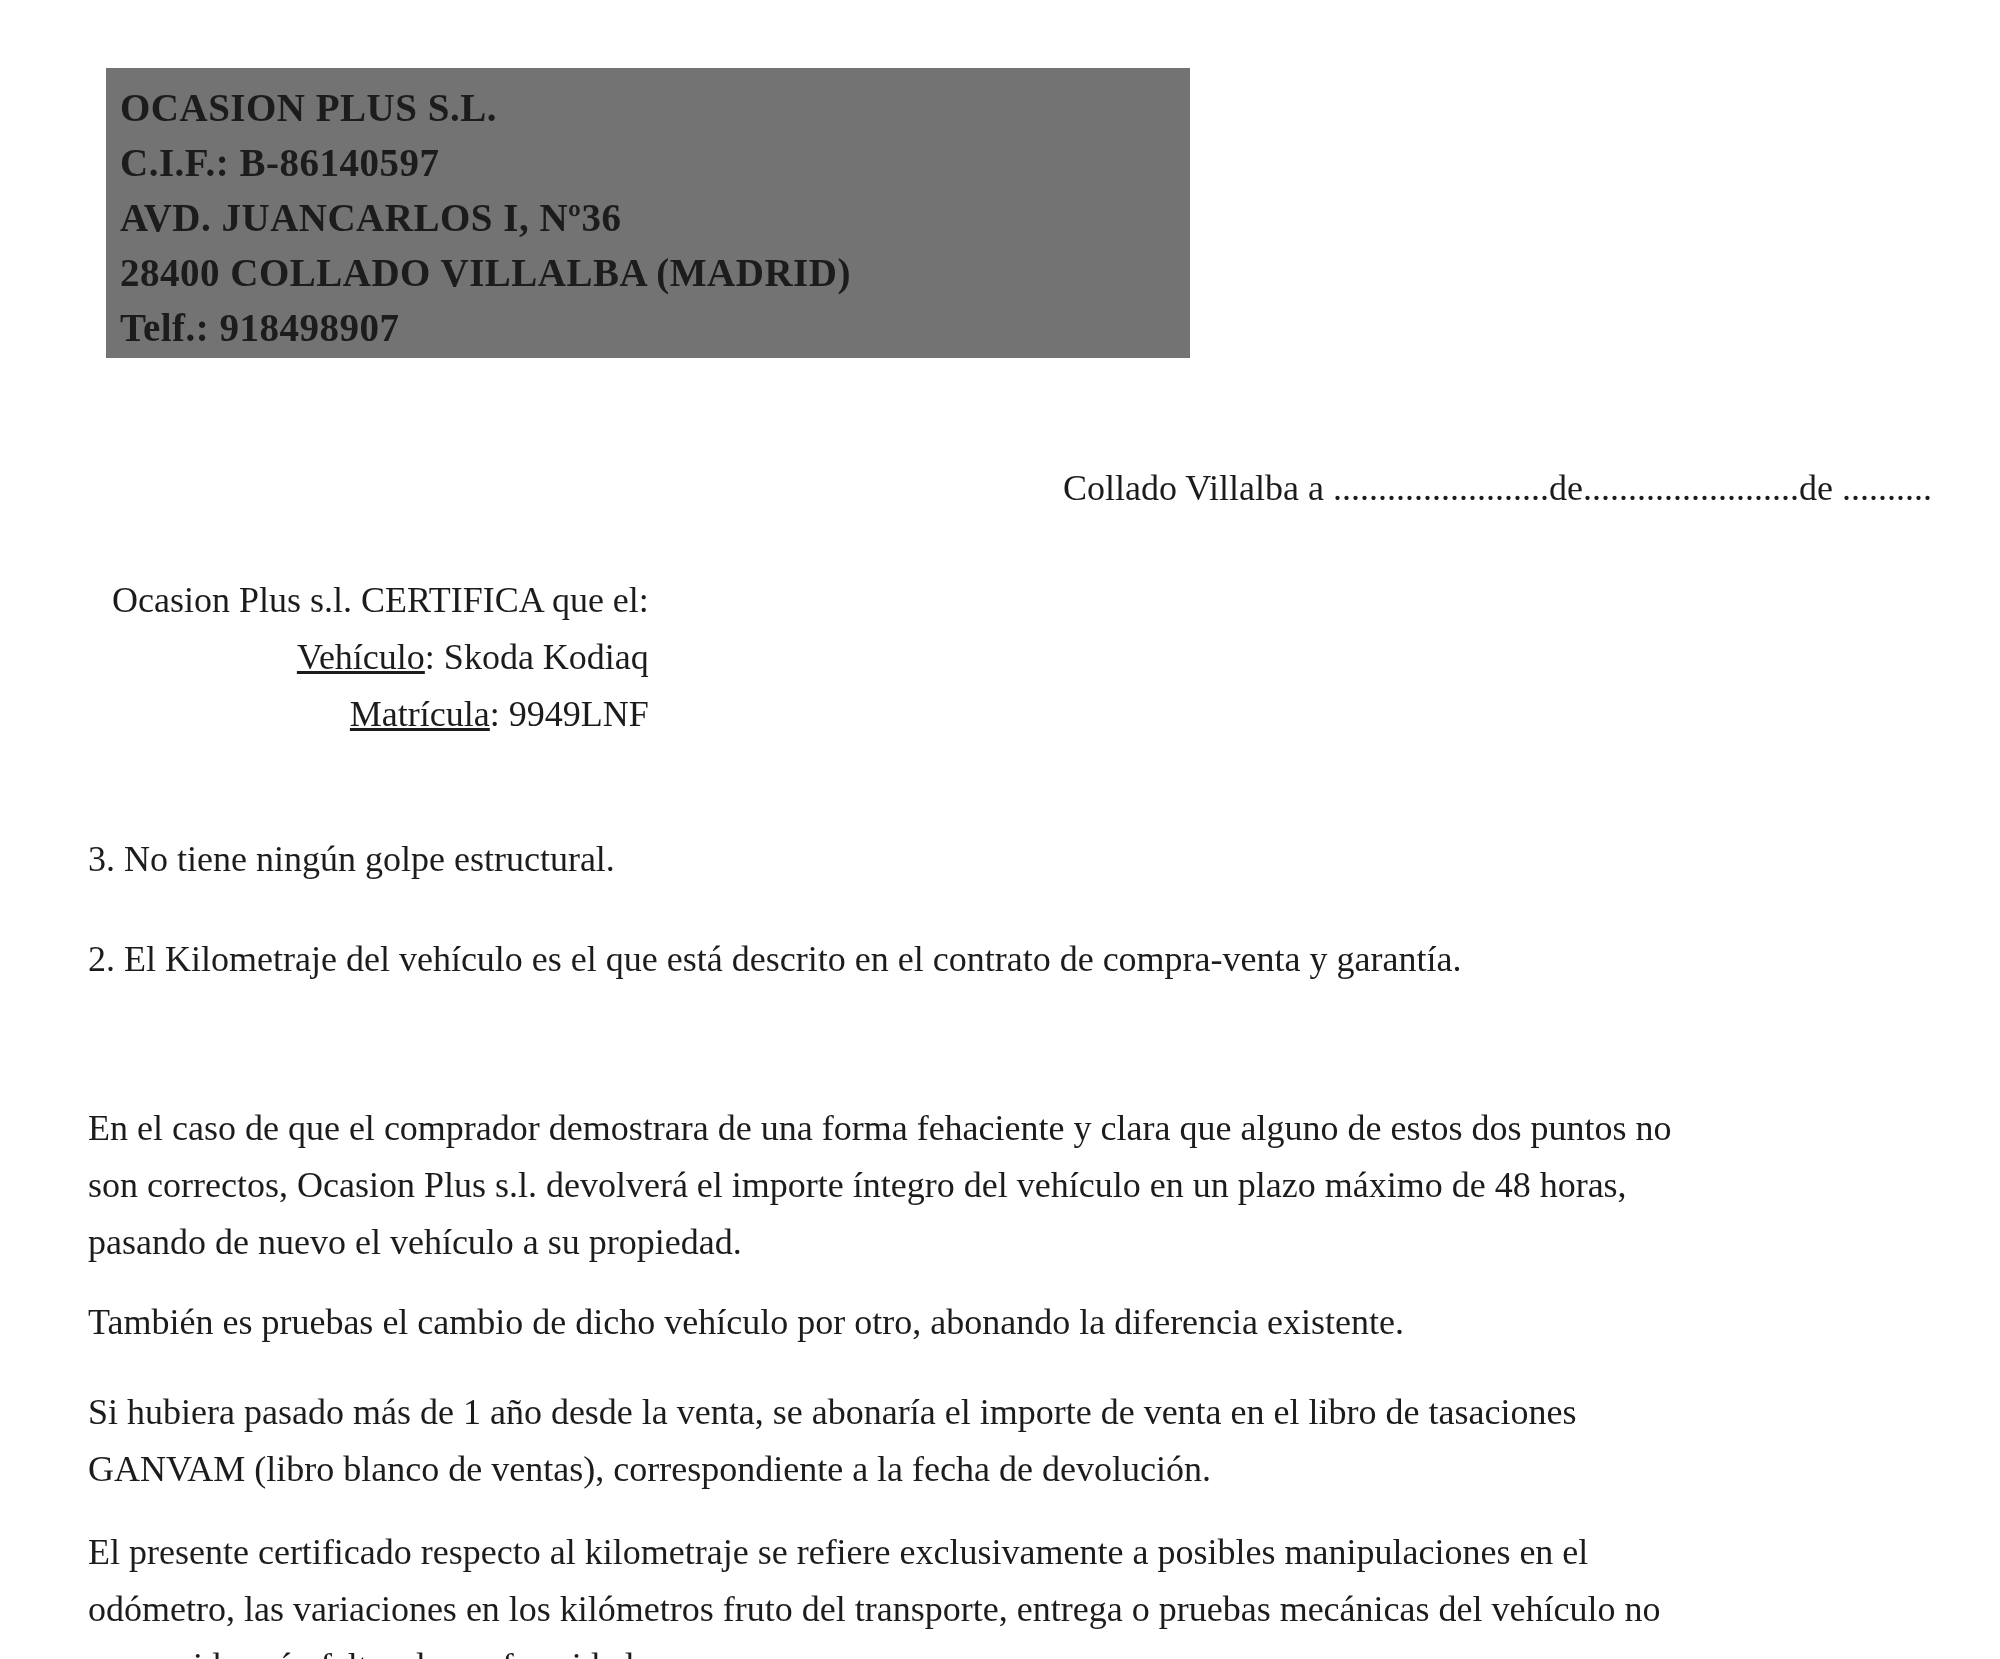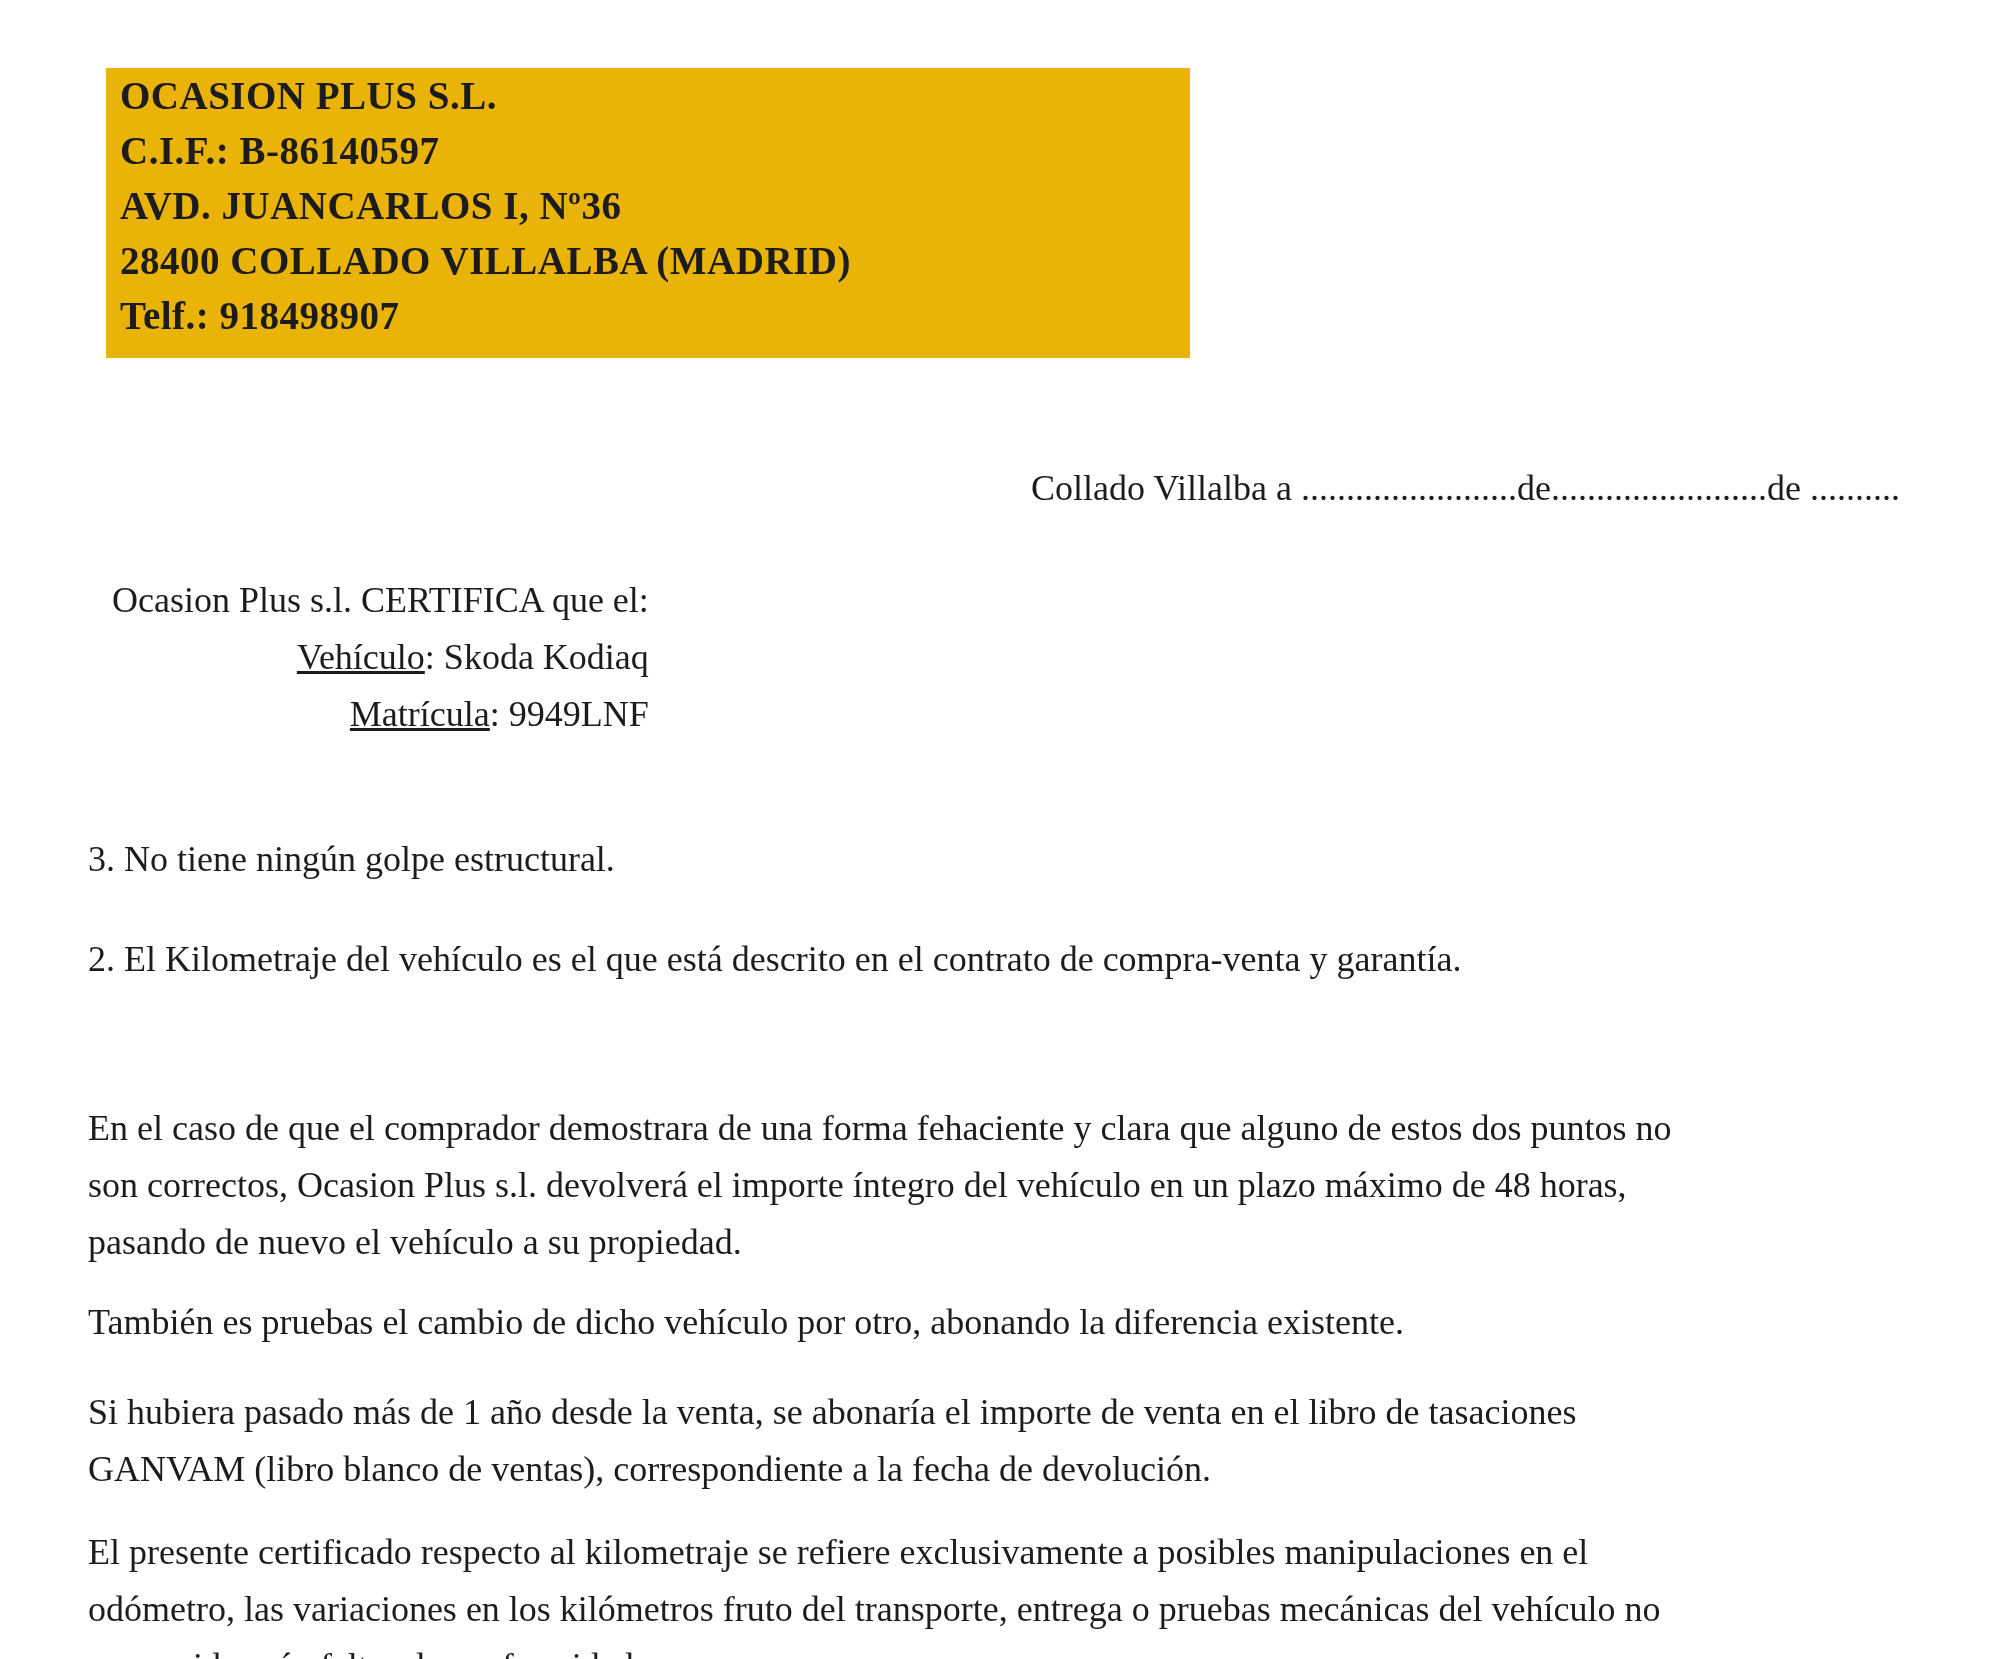--- a/index.html
+++ b/index.html
@@ -12,34 +12,34 @@
     font-family: "Liberation Serif", "DejaVu Serif", serif;
     color: #1c1c1c;
     overflow: hidden;
   }
   .header-box {
     position: absolute;
     left: 106px;
     top: 68px;
     width: 1084px;
     height: 290px;
-    background: #eab308;
-    padding: 0 0 0 14px;
+    background: #737373;
+    padding: 12px 0 0 14px;
   }
   .header-box .hline {
     font-weight: bold;
     font-size: 39px;
     line-height: 55px;
     white-space: nowrap;
     letter-spacing: 0.5px;
   }
   .date-line {
     position: absolute;
     top: 467px;
-    right: 100px;
+    right: 68px;
     font-size: 36px;
     white-space: nowrap;
   }
   .certify {
     position: absolute;
     left: 112px;
     top: 572px;
     font-size: 36px;
     line-height: 57px;
     text-align: right;

